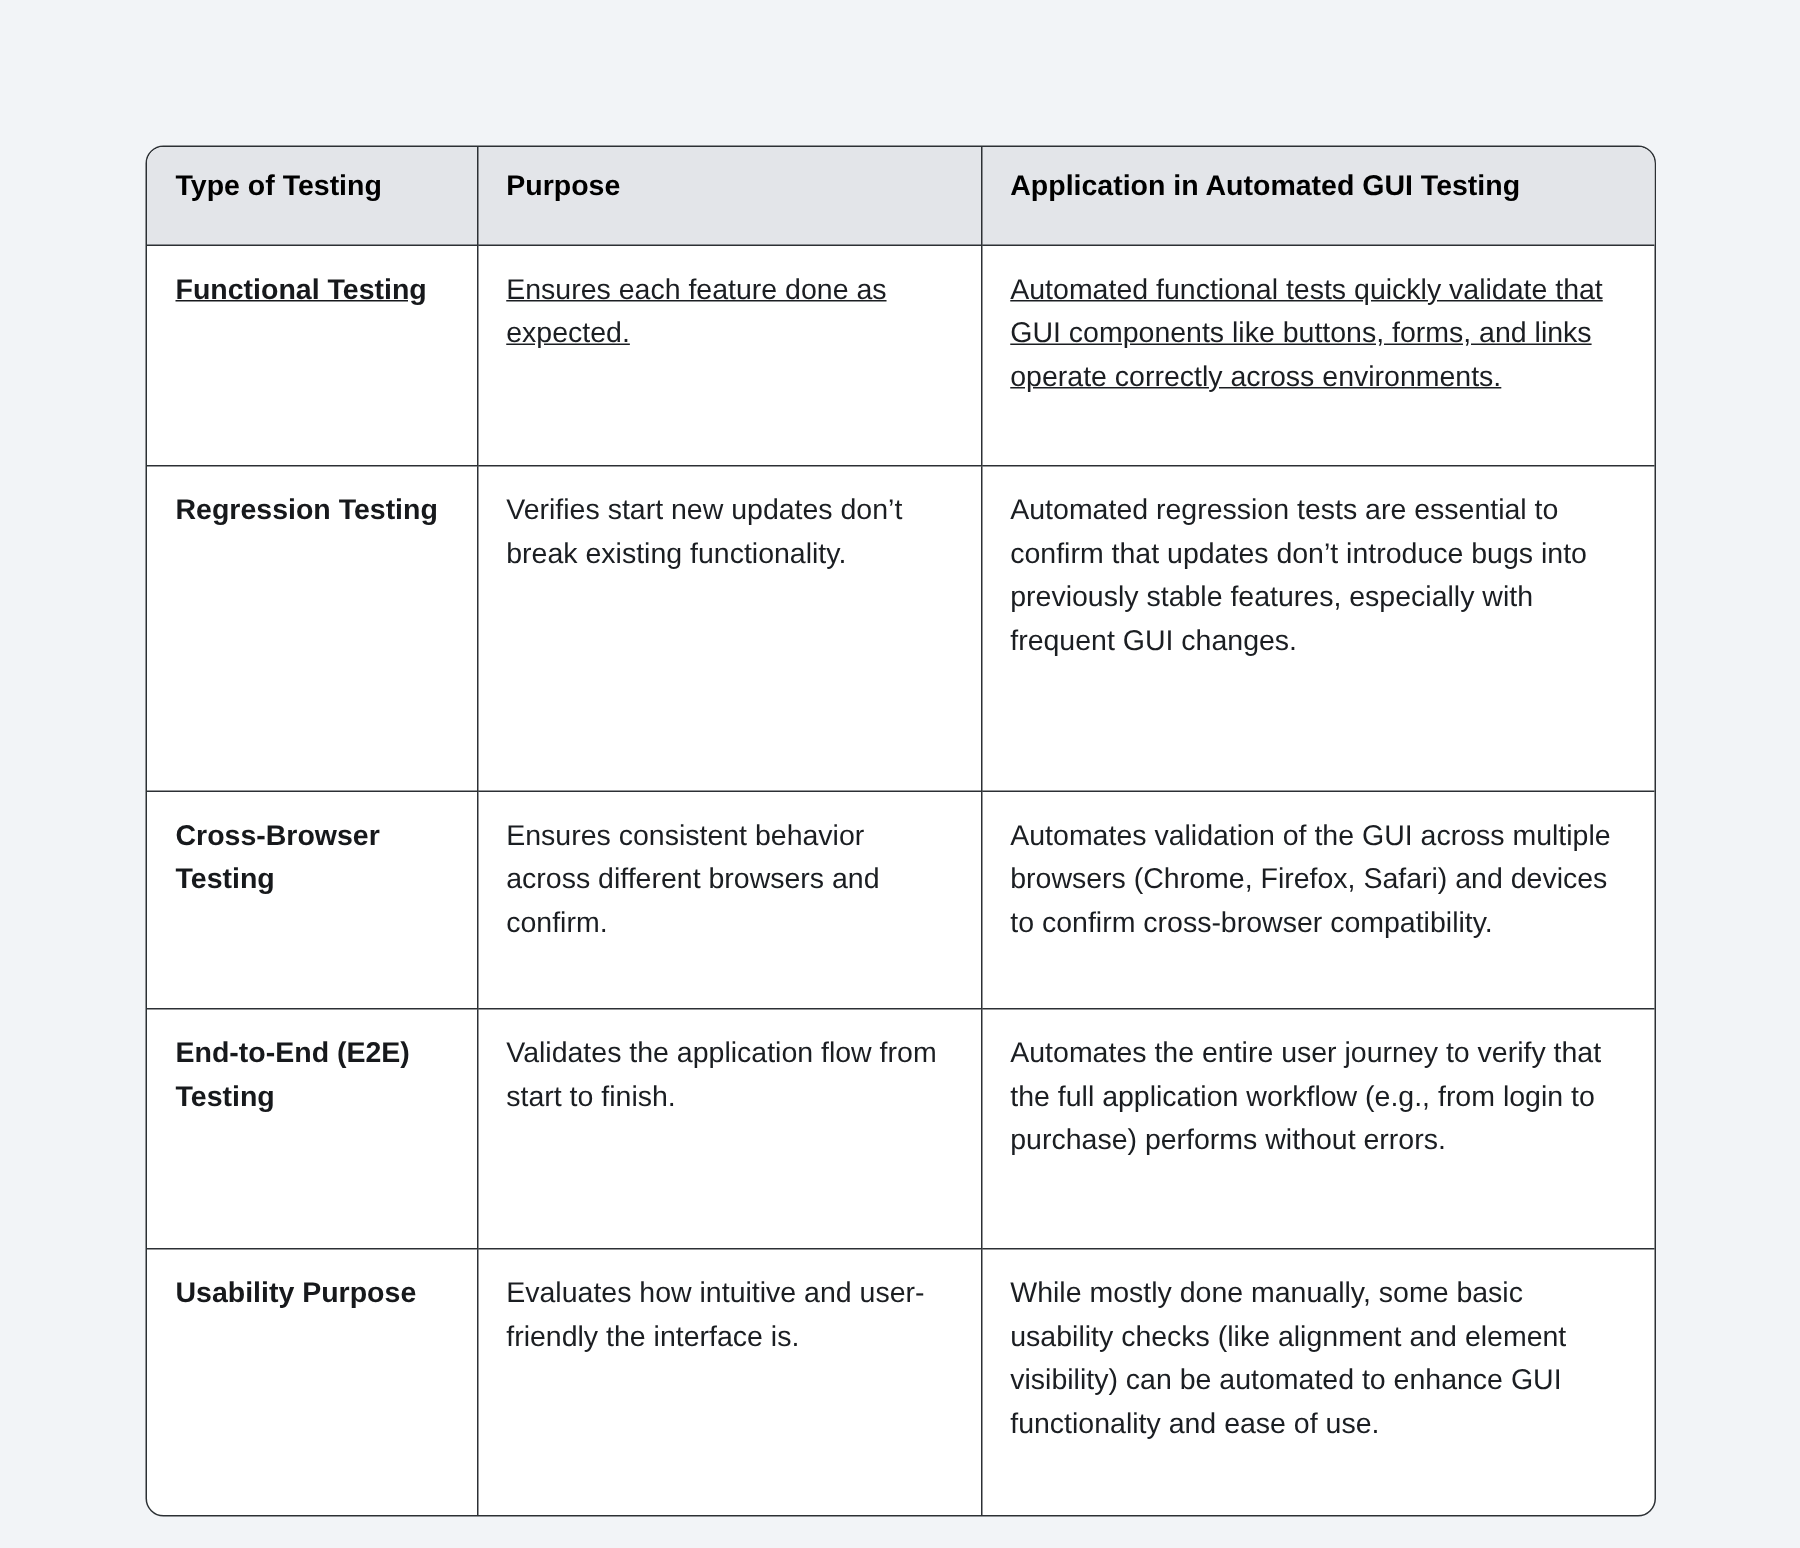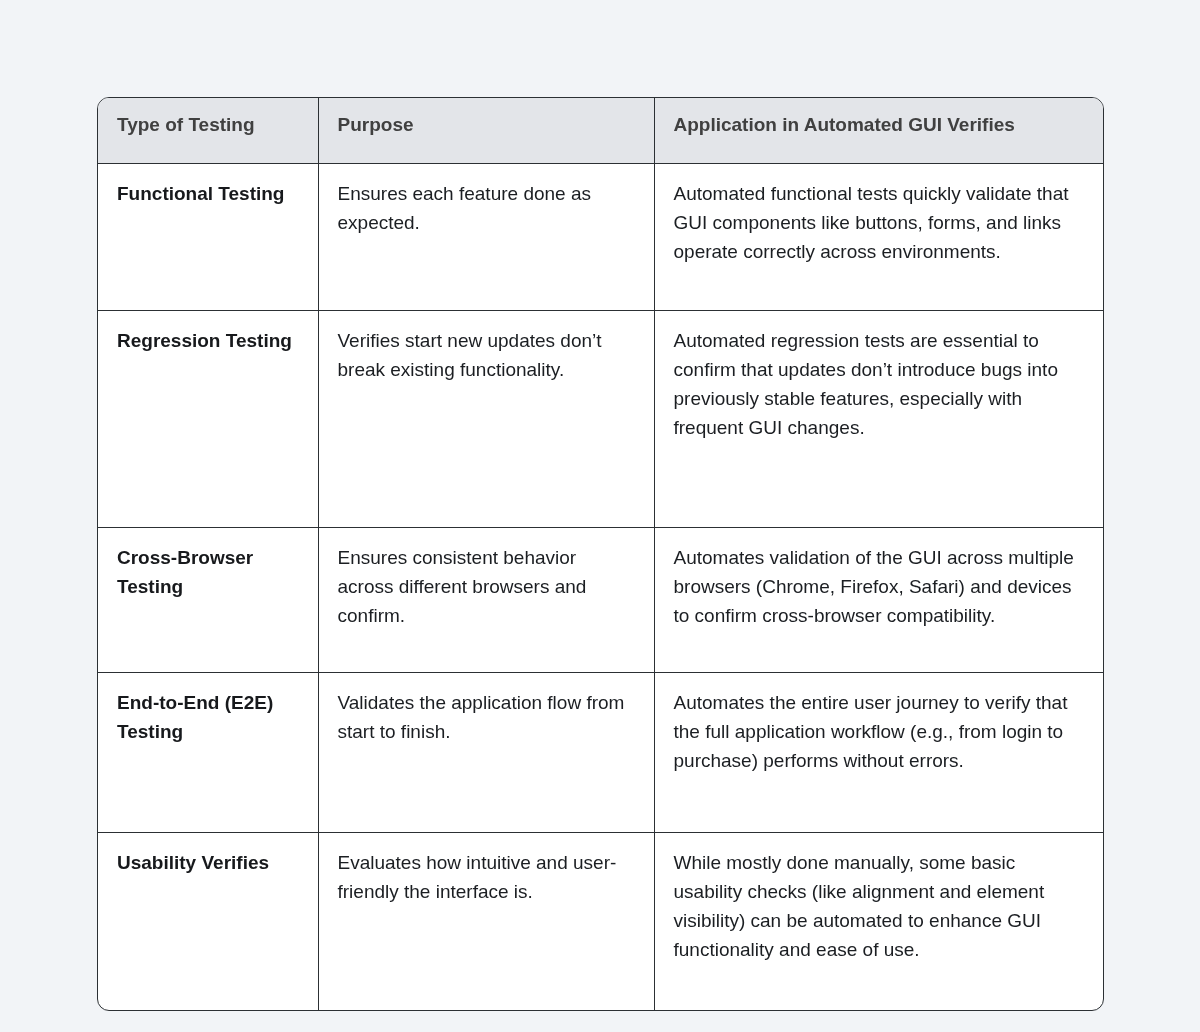--- a/index.html
+++ b/index.html
@@ -46,49 +46,49 @@
 
   th:last-child, td:last-child { border-right: none; }
   tr:last-child td { border-bottom: none; }
 
   thead th {
     background: var(--header-bg, #e3e5e9);
     font-weight: 700;
     height: 49px;
     padding-top: 12px;
     padding-bottom: 24px;
-    color: #404040;
+    color: #000000;
   }
 
   td.type-cell {
     font-weight: 700;
     color: #17191c;
   }
 
-  tr.row-0 td { height: 147px; }
+  tr.row-0 td { height: 147px; text-decoration: underline; }
   tr.row-1 td { height: 217px; }
   tr.row-2 td { height: 145px; }
   tr.row-3 td { height: 160px; }
   tr.row-4 td { height: 177px; }
 </style>
 </head>
 <body>
 
 <div class="table-wrapper">
   <table>
     <colgroup>
       <col class="c1">
         <col class="c2">
         <col class="c3">
     </colgroup>
     <thead>
       <tr>
         <th>Type of Testing</th>
         <th>Purpose</th>
-        <th>Application in Automated GUI Verifies</th>
+        <th>Application in Automated GUI Testing</th>
       </tr>
     </thead>
     <tbody>
       <tr class="row-0">
         <td class="type-cell">Functional Testing</td>
         <td>Ensures each feature done as expected.</td>
         <td>Automated functional tests quickly validate that GUI components like buttons, forms, and links operate correctly across environments.</td>
       </tr>
       <tr class="row-1">
         <td class="type-cell">Regression Testing</td>
@@ -99,19 +99,19 @@
         <td class="type-cell">Cross-Browser Testing</td>
         <td>Ensures consistent behavior across different browsers and confirm.</td>
         <td>Automates validation of the GUI across multiple browsers (Chrome, Firefox, Safari) and devices to confirm cross-browser compatibility.</td>
       </tr>
       <tr class="row-3">
         <td class="type-cell">End-to-End (E2E) Testing</td>
         <td>Validates the application flow from start to finish.</td>
         <td>Automates the entire user journey to verify that the full application workflow (e.g., from login to purchase) performs without errors.</td>
       </tr>
       <tr class="row-4">
-        <td class="type-cell">Usability Verifies</td>
+        <td class="type-cell">Usability Purpose</td>
         <td>Evaluates how intuitive and user-friendly the interface is.</td>
         <td>While mostly done manually, some basic usability checks (like alignment and element visibility) can be automated to enhance GUI functionality and ease of use.</td>
       </tr>
     </tbody>
   </table>
 </div>
 
 </body></html>

